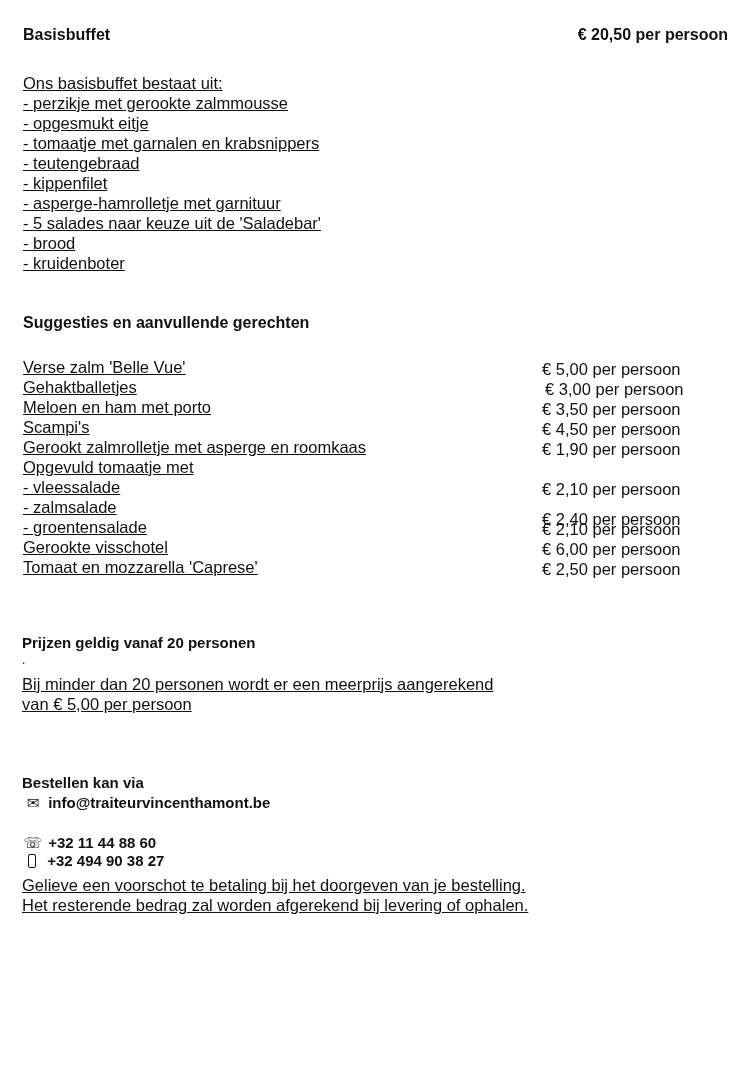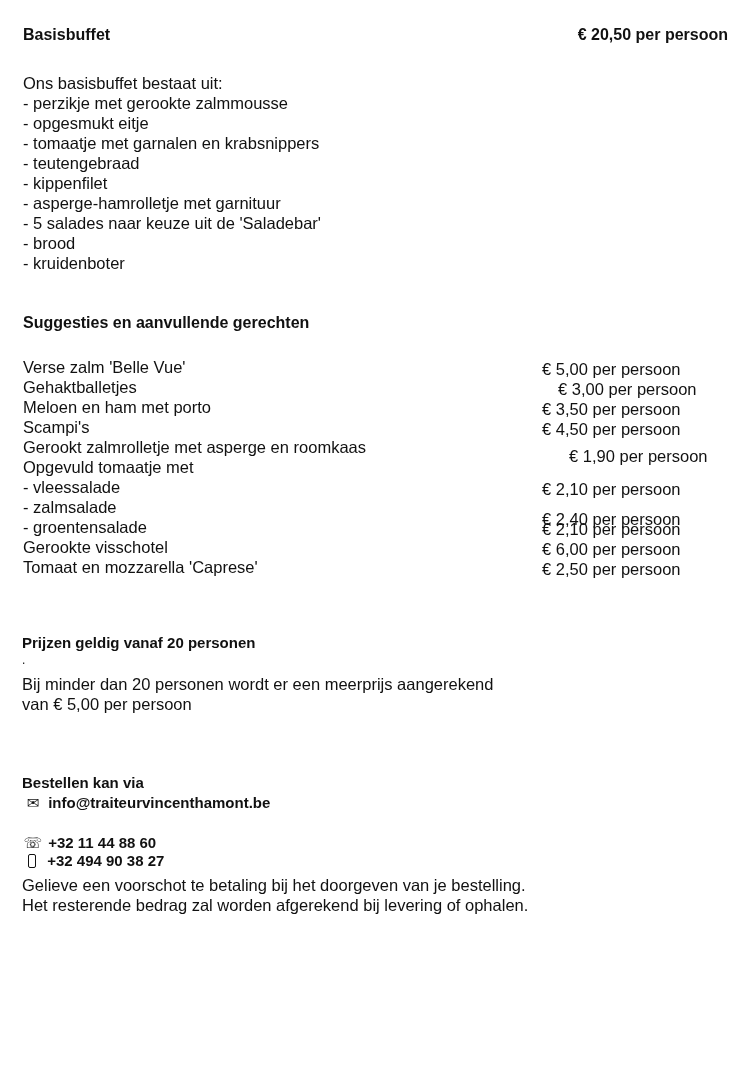--- a/index.html
+++ b/index.html
@@ -5,21 +5,21 @@
   html, body { margin: 0; padding: 0; background: #ffffff; }
   body {
     width: 744px; height: 1080px; position: relative; overflow: hidden;
     font-family: "Liberation Sans", "DejaVu Sans", sans-serif;
     color: #111111;
   }
   .abs { position: absolute; white-space: nowrap; }
   .h-bold { font-weight: bold; font-size: 16px; }
   .body-txt { font-size: 16.5px; line-height: 20px; }
   .bold-txt { font-weight: bold; font-size: 15px; line-height: 20px; }
-  .line { display: block; height: 20px; }
+  .line { display: block; height: 20px; text-decoration: underline; }
   .price-col { position: absolute; left: 542px; }
   .icon { display: inline-block; width: 22px; text-align: center; font-weight: normal; }
   .phone-icon {
     display: inline-block; width: 8px; height: 14px; border: 1.6px solid #111;
     border-radius: 2px; margin: 0 7px 0 6px; vertical-align: -2px; box-sizing: border-box;
   }
 </style>
 </head>
 <body>
 
@@ -41,33 +41,33 @@
 
 <div class="abs h-bold" style="left:23px; top:314px;">Suggesties en aanvullende gerechten</div>
 
 <div class="abs body-txt" style="left:23px; top:357px; width:700px;">
   <div class="line" style="position:relative;">
     <span>Verse zalm 'Belle Vue'</span>
     <span class="price-col" style="left:519px; top:2px;">€ 5,00 per persoon</span>
   </div>
   <div class="line" style="position:relative;">
     <span>Gehaktballetjes</span>
-    <span class="price-col" style="left:535px; top:2px;text-align:right;">€ 3,00 per persoon</span>
+    <span class="price-col" style="left:522px; top:2px;text-align:right;">€ 3,00 per persoon</span>
   </div>
   <div class="line" style="position:relative;">
     <span>Meloen en ham met porto</span>
     <span class="price-col" style="left:519px; top:2px;">€ 3,50 per persoon</span>
   </div>
   <div class="line" style="position:relative;">
     <span>Scampi's</span>
     <span class="price-col" style="left:519px; top:2px;">€ 4,50 per persoon</span>
   </div>
   <div class="line" style="position:relative;">
     <span>Gerookt zalmrolletje met asperge en roomkaas</span>
-    <span class="price-col" style="left:519px; top:9px;margin-left:27px;">€ 1,90 per persoon</span>
+    <span class="price-col" style="left:519px; top:2px;">€ 1,90 per persoon</span>
   </div>
   <div class="line" style="position:relative;">
     <span>Opgevuld tomaatje met</span>
     <span class="price-col" style="left:519px; top:2px;"></span>
   </div>
   <div class="line" style="position:relative;">
     <span>- vleessalade</span>
     <span class="price-col" style="left:519px; top:2px;">€ 2,10 per persoon</span>
   </div>
   <div class="line" style="position:relative;">

